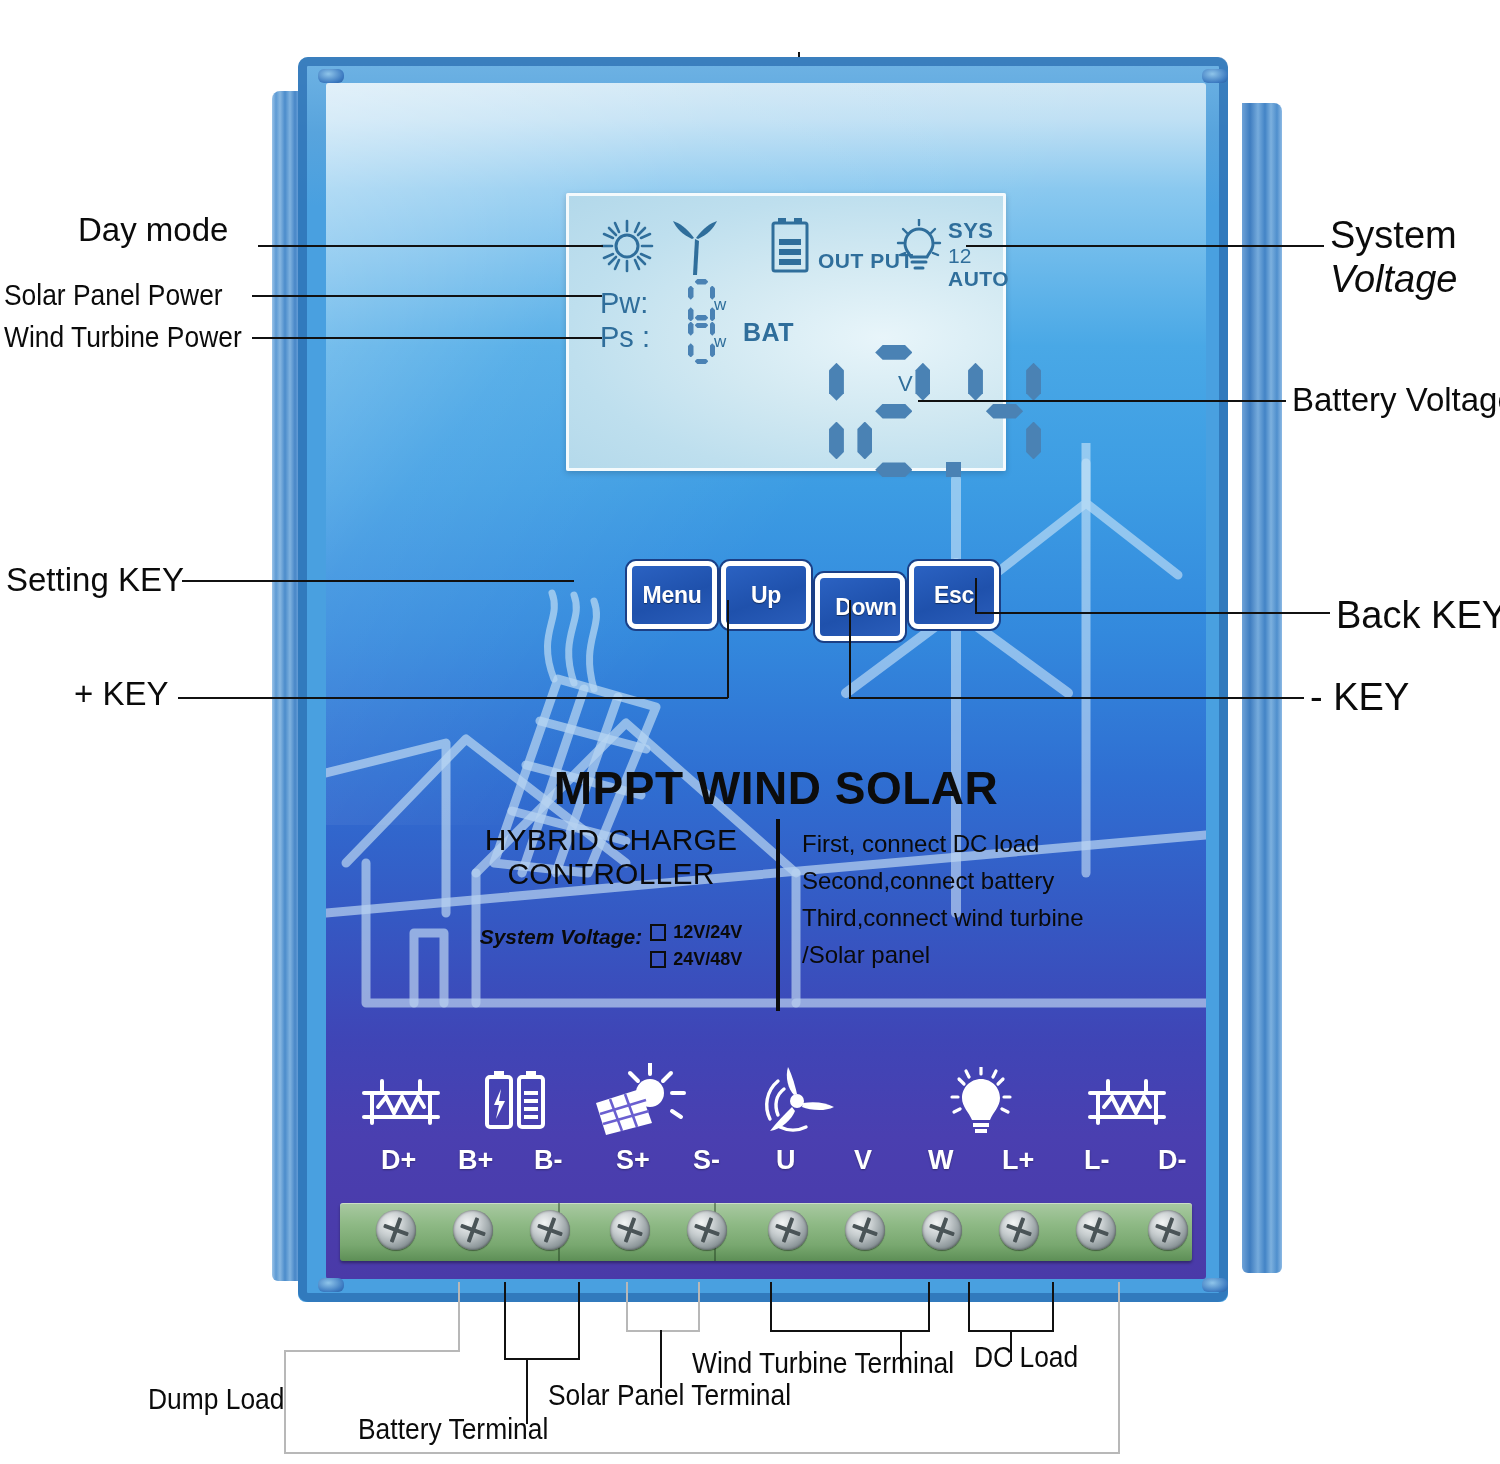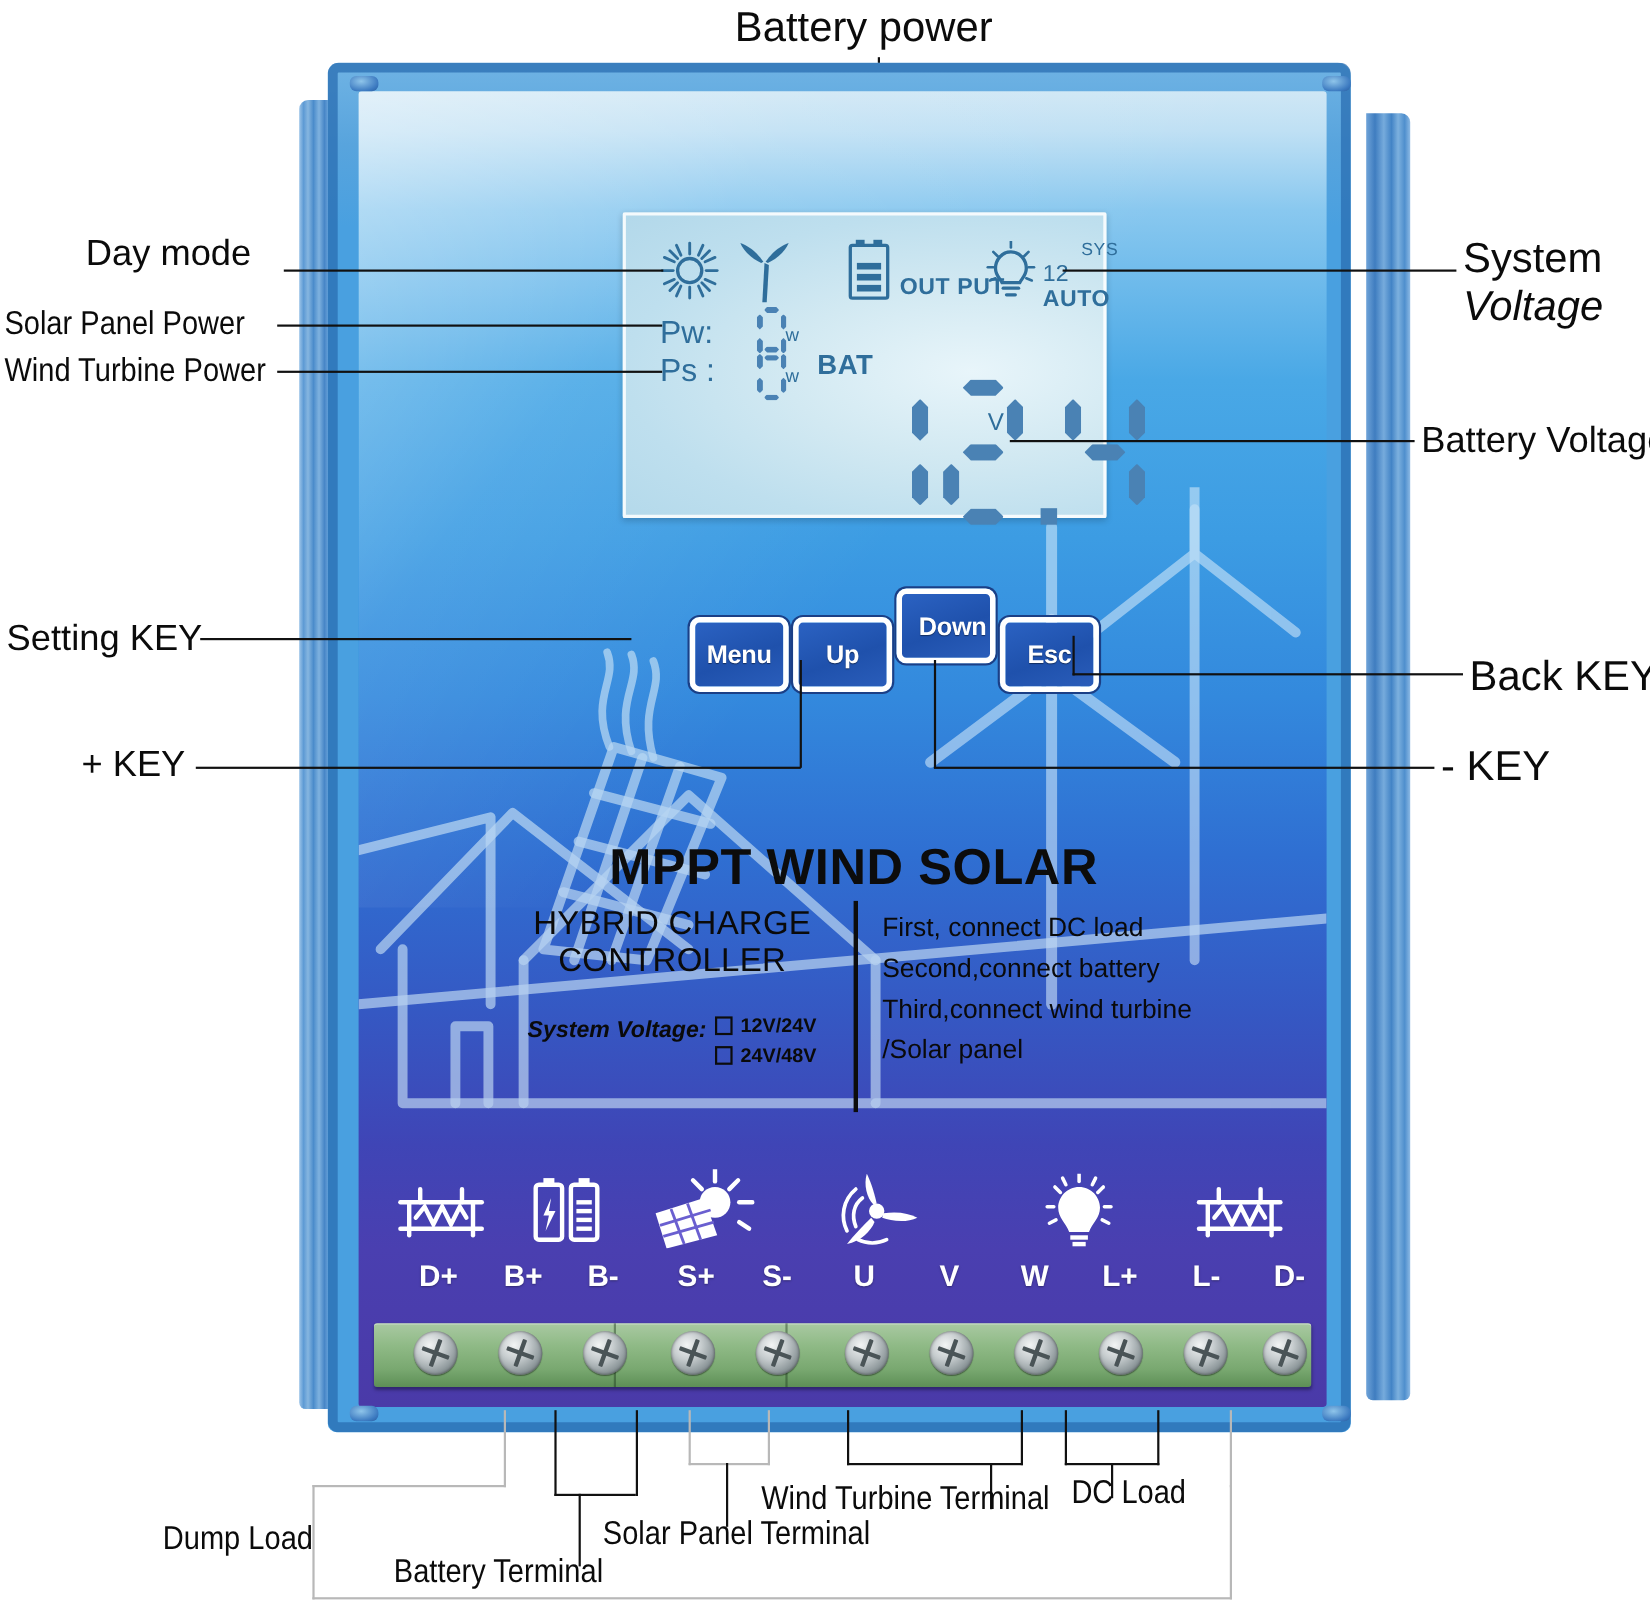--- a/index.html
+++ b/index.html
@@ -91,21 +91,21 @@
     box-shadow: inset 0 0 0 3px rgba(255,255,255,.85), 0 2px 6px rgba(0,0,0,.18);
     border-radius: 2px;
   }
 
   #lcd .sun   { position:absolute; left:34px; top:26px; width:54px; height:54px; }
   #lcd .turb  { position:absolute; left:104px; top:24px; width:50px; height:58px; }
   #lcd .batt  { position:absolute; left:204px; top:22px; width:40px; height:60px; }
   #lcd .outp  { position:absolute; left:252px; top:56px; font-size:21px; font-weight:700; letter-spacing:.5px; color:#2f6e9b;}
   #lcd .bulb  { position:absolute; left:330px; top:26px; width:46px; height:56px; }
   #lcd .sys   { position:absolute; left:382px; top:26px; line-height:1.12; }
-  #lcd .sys .r1{font-size:16px; font-weight:400; color:#2f6e9b; letter-spacing:.5px;margin-left:35px;}
+  #lcd .sys .r1{font-size:22px; font-weight:700; color:#2f6e9b; letter-spacing:.5px;}
   #lcd .sys .r2{font-size:21px; font-weight:500; color:#2f6e9b;}
   #lcd .sys .r3{font-size:21px; font-weight:700; color:#2f6e9b; letter-spacing:.5px;}
 
   #lcd .pw-lbl { position:absolute; left:34px; top:94px;  font-size:29px; color:#2f6e9b; }
   #lcd .ps-lbl { position:absolute; left:34px; top:128px; font-size:29px; color:#2f6e9b; }
   #lcd .pw-val { position:absolute; left:122px; top:86px; }
   #lcd .ps-val { position:absolute; left:122px; top:122px; }
   #lcd .pw-u   { position:absolute; left:148px; top:102px; font-size:17px; color:#2f6e9b;}
   #lcd .ps-u   { position:absolute; left:148px; top:139px; font-size:17px; color:#2f6e9b;}
   #lcd .bat-lbl{ position:absolute; left:177px; top:125px; font-size:25px; font-weight:700; color:#2f6e9b; letter-spacing:.5px;}
@@ -124,21 +124,21 @@
     border-radius: 9px;
     box-shadow: 0 0 0 2px #1b3f86;
     display:flex; align-items:center; justify-content:center;
     color:#fff; font-weight:700; font-size:23px;
     font-family:"Liberation Sans", sans-serif;
     text-shadow: 0 1px 1px rgba(0,0,0,.45);
     letter-spacing:-.3px;
   }
   .btn.b1{ left:301px; top:478px; }
   .btn.b2{ left:395px; top:478px; }
-  .btn.b3{ left:489px; top:452px;padding-left:12px; }
+  .btn.b3{ left:489px; top:490px;padding-left:12px; }
   .btn.b4{ left:583px; top:478px; }
 
   
   .graphic { position:absolute; left:0; top:360px; width:880px; height:620px; opacity:.85; }
 
   
   .label-block { position:absolute; left:120px; top:678px; width:660px; color:#0a0a0a; }
   .lb-title {
     font-size:46px; font-weight:700; text-align:center; letter-spacing:.5px;
     font-family:"Liberation Sans", sans-serif; color:#0c0c0c;
@@ -184,21 +184,20 @@
   .mount {
     position:absolute; width:26px; height:14px; border-radius:6px;
     background: radial-gradient(ellipse at 40% 35%, #8fc5ea, #3b79c0 70%, #2a5c9c);
   }
 </style>
 </head>
 <body>
 
 <div id="root">
 
-  <div class="anno big" style="left:668px; top:4px;">Battery power</div>
   <div class="ln lnv" style="left:798px; top:52px; height:152px;"></div>
 
   <div id="device">
     <div class="fins"></div>
     <div class="fins right"></div>
 
     <div class="chassis"></div>
 
     <div class="face">
 

